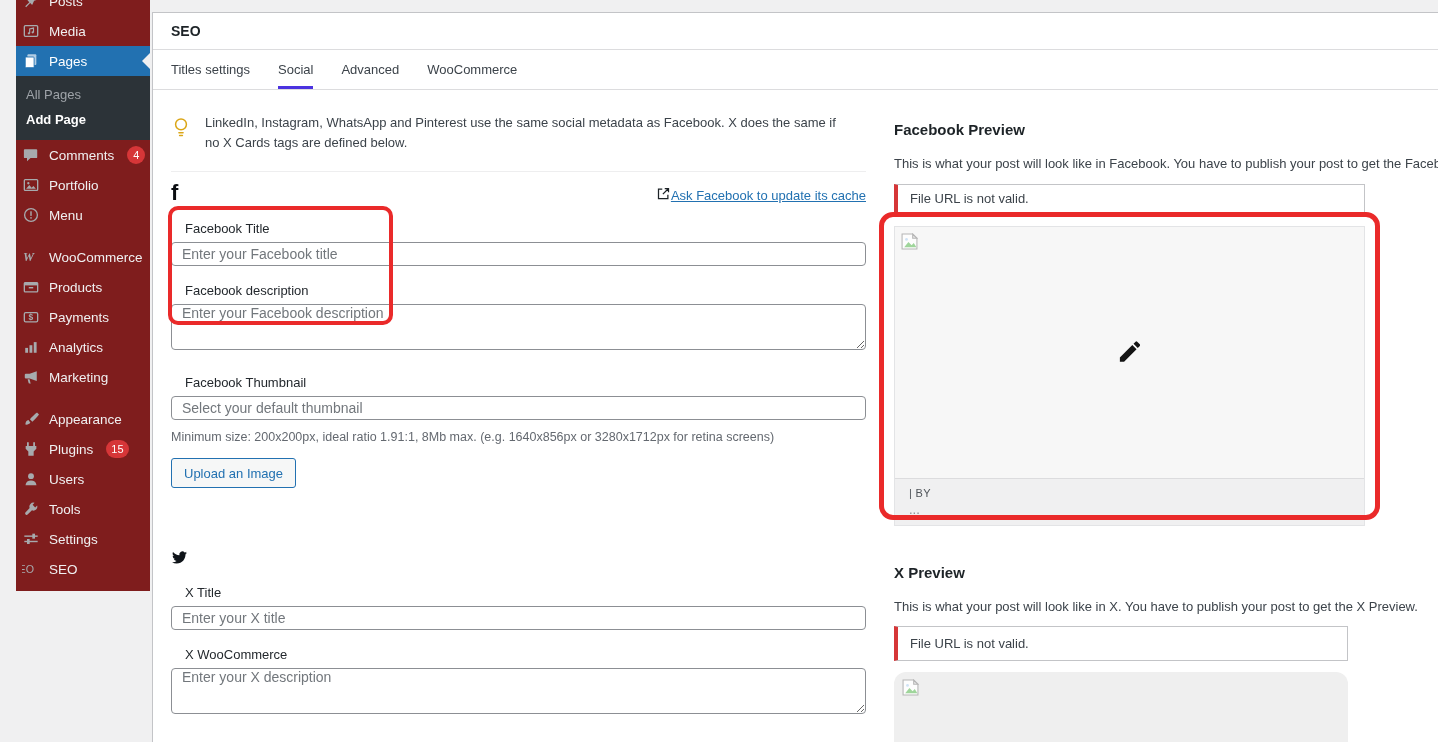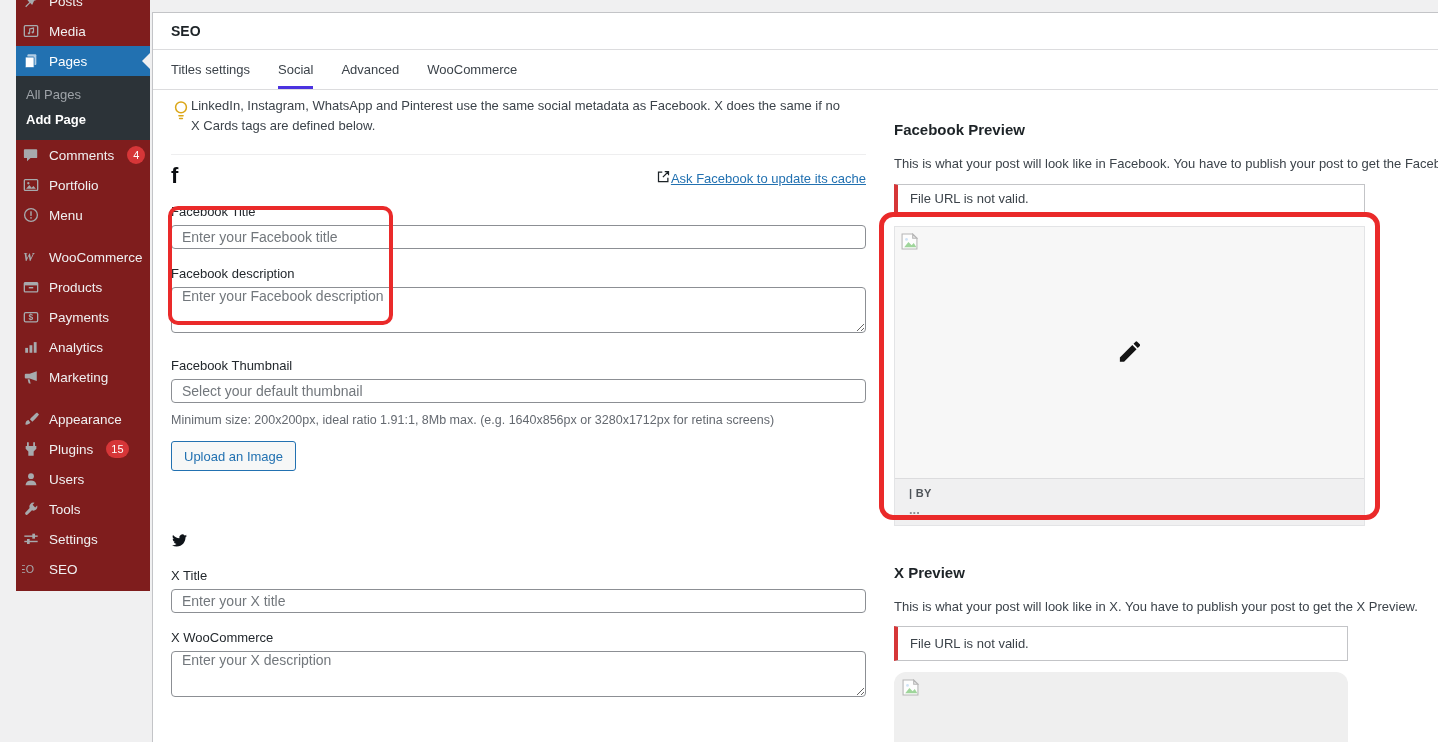--- a/index.html
+++ b/index.html
@@ -38,29 +38,29 @@
   .card-title { font-size:14px; font-weight:bold; color:#1d2327; }
   .tabs { height:40px; display:flex; align-items:stretch; padding:0 18px;
     border-bottom:1px solid #dcdcde; }
   .tab { display:flex; align-items:center; margin-right:28px; font-size:13px;
     font-weight:normal; color:#3c434a; cursor:pointer; border-bottom:3px solid transparent;
     padding-top:3px; }
   .tab.active { border-bottom-color:#4b32e0; }
 
   
   .left-col { position:absolute; left:18px; top:76px; width:695px; }
-  .tip-row { display:flex; gap:0; margin-top:7px; padding-right:14px; }
+  .tip-row { display:flex; gap:14px; margin-top:24px; padding-right:14px; }
   .tip-row .bulb { flex:0 0 20px; padding-top:2px; }
   .tip-text { font-size:13px; line-height:20px; color:#3c434a; }
   .divider { border:0; border-top:1px solid #eeeeef; margin:18px 0 10px; }
   .fb-row { display:flex; align-items:flex-end; justify-content:space-between; }
   .fb-glyph { font-size:22px; font-weight:bold; color:#0b0d11; line-height:22px; }
   .cache-link { display:flex; align-items:center; color:#2271b1;
     font-size:13px; text-decoration:underline; cursor:pointer; }
-  .field-label { display:block; margin:17px 0 6px; font-size:13px; color:#23282d; }
+  .field-label { display:block; margin:17px 14px 6px; font-size:13px; color:#23282d; }
   .txt-input, .txt-area {
     width:100%; border:1px solid #8c8f94; border-radius:4px; background:#fff;
     font-family:"Liberation Sans", sans-serif; font-size:14px; color:#2c3338;
     padding:0 10px; height:24px; outline:none; }
   .txt-input::placeholder, .txt-area::placeholder { color:#72777c; opacity:1; }
   .txt-area { height:46px; padding:0 10px; resize:both; }
   .help-text { margin-top:10px; font-size:12.5px; color:#646970; }
   .btn-secondary { margin-top:14px; display:inline-block; background:#f6f7f7;
     border:1px solid #2271b1; color:#2271b1; border-radius:3px; height:30px;
     padding:0 12px; font-size:13px; font-family:"Liberation Sans", sans-serif; cursor:pointer; }
@@ -71,21 +71,21 @@
   .prev-heading { margin-top:32px; font-size:15px; font-weight:bold; color:#1d2327; }
   .prev-desc { margin-top:18px; font-size:13px; color:#3c434a; white-space:nowrap; overflow:hidden; }
   .notice { margin-top:13px; background:#fff; border:1px solid #c3c4c7;
     border-left:4px solid #d63638; padding:6px 12px; font-size:13px; color:#3c434a; }
   .notice.fb { width:471px; }
   .notice.x { width:454px; margin-top:12px; padding:9px 12px; }
   .fb-card { margin-top:13px; width:471px; border:1px solid #e3e4e6; background:#f7f7f7; }
   .fb-card .img-area { position:relative; height:251px; }
   .fb-card .broken { position:absolute; left:6px; top:6px; }
   .fb-card .pencil { position:absolute; left:50%; top:50%; transform:translate(-50%,-50%); }
-  .fb-card .meta { border-top:1px solid #dcdcde; background:#f0f0f1; padding:8px 14px 10px;font-weight:bold; }
+  .fb-card .meta { border-top:1px solid #dcdcde; background:#f0f0f1; padding:8px 14px 10px; }
   .meta-by { font-size:11px; letter-spacing:.3px; color:#4f5459; }
   .meta-dots { margin-top:6px; font-size:13px; color:#8c8f94; line-height:10px; }
   .x-card { margin-top:11px; width:454px; height:120px; background:#efefef;
     border-radius:12px; position:relative; }
   .x-card .broken { position:absolute; left:8px; top:7px; }
 
   
   .annot { position:absolute; border:4px solid #ea2a2a; border-radius:10px;
     z-index:50; pointer-events:none; }
   .annot.a1 { left:168px; top:206px; width:225px; height:119px; }

